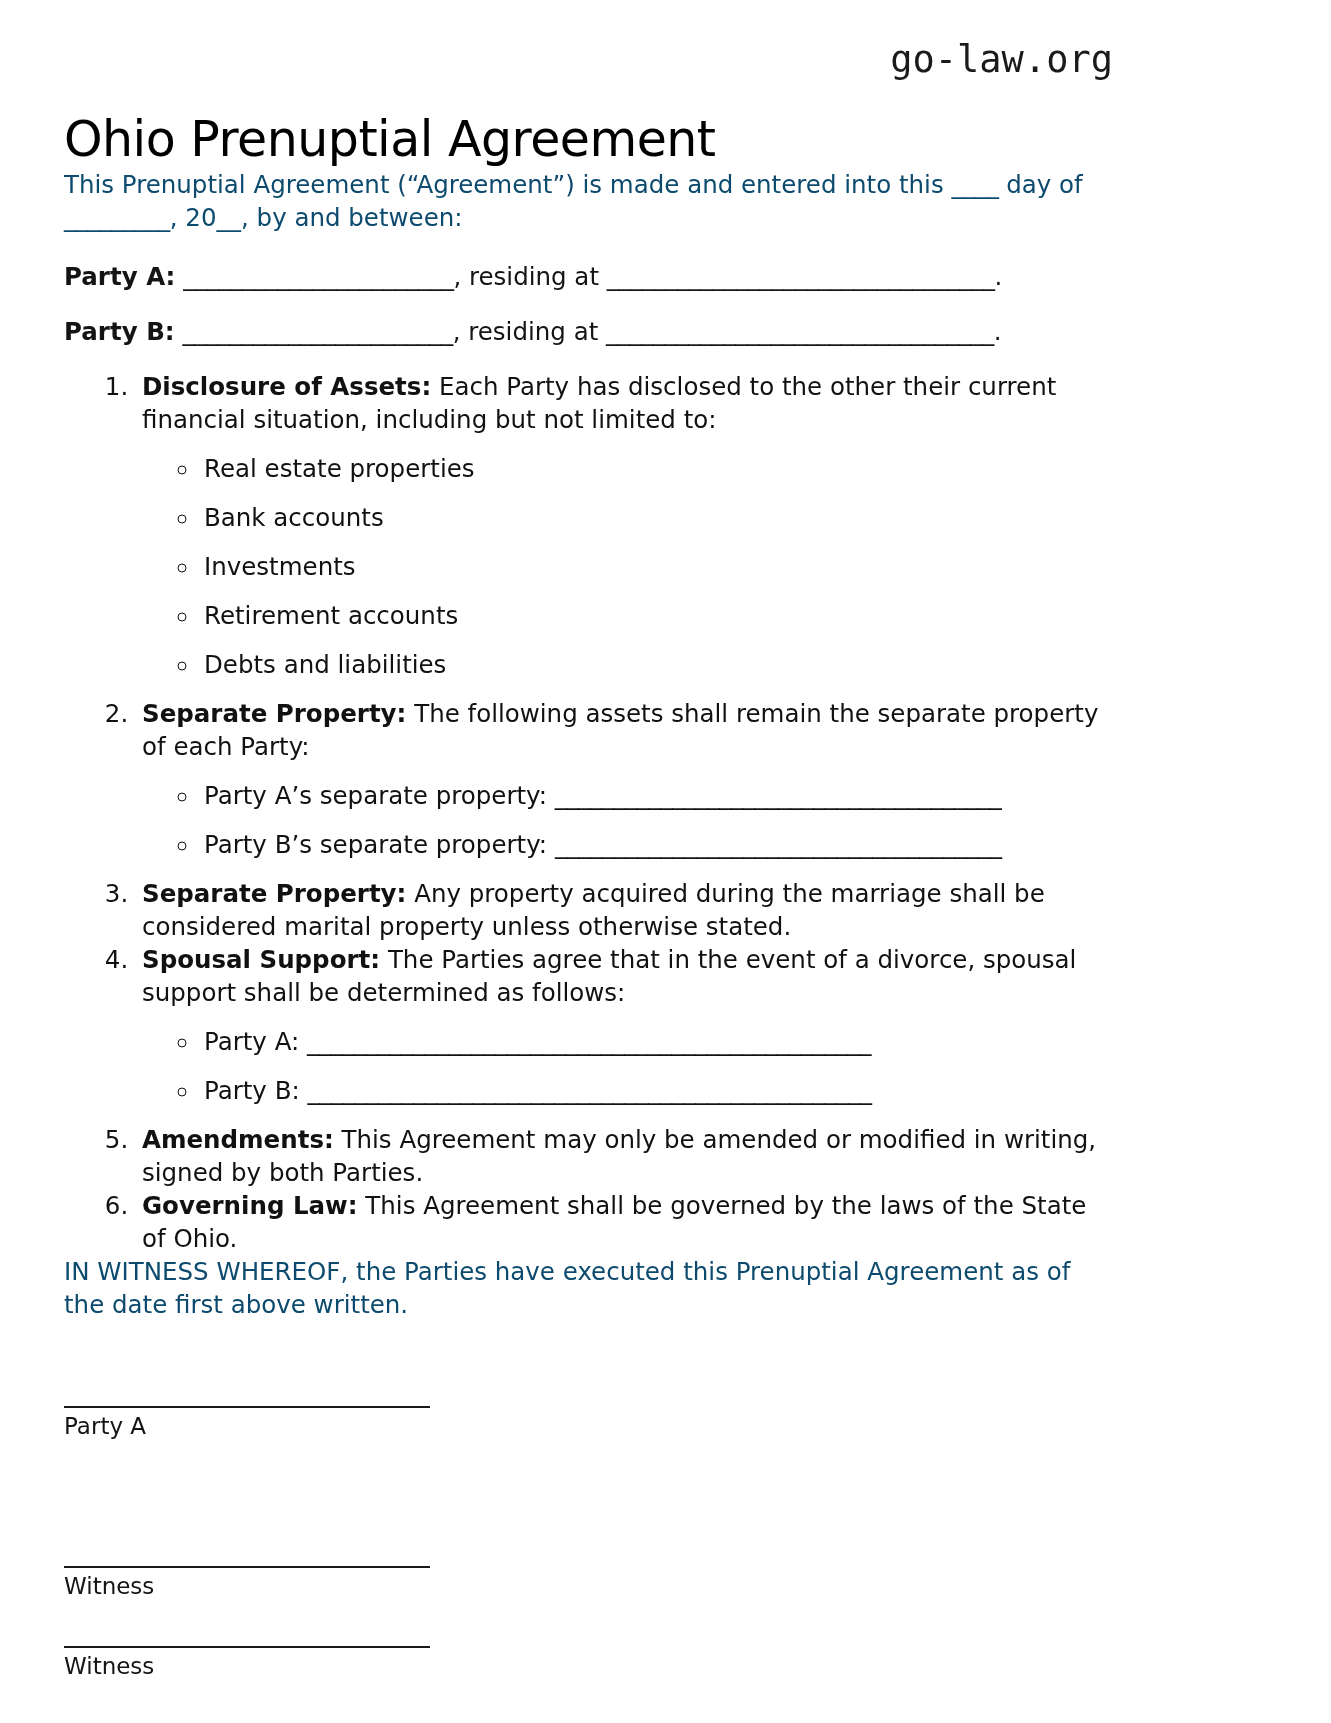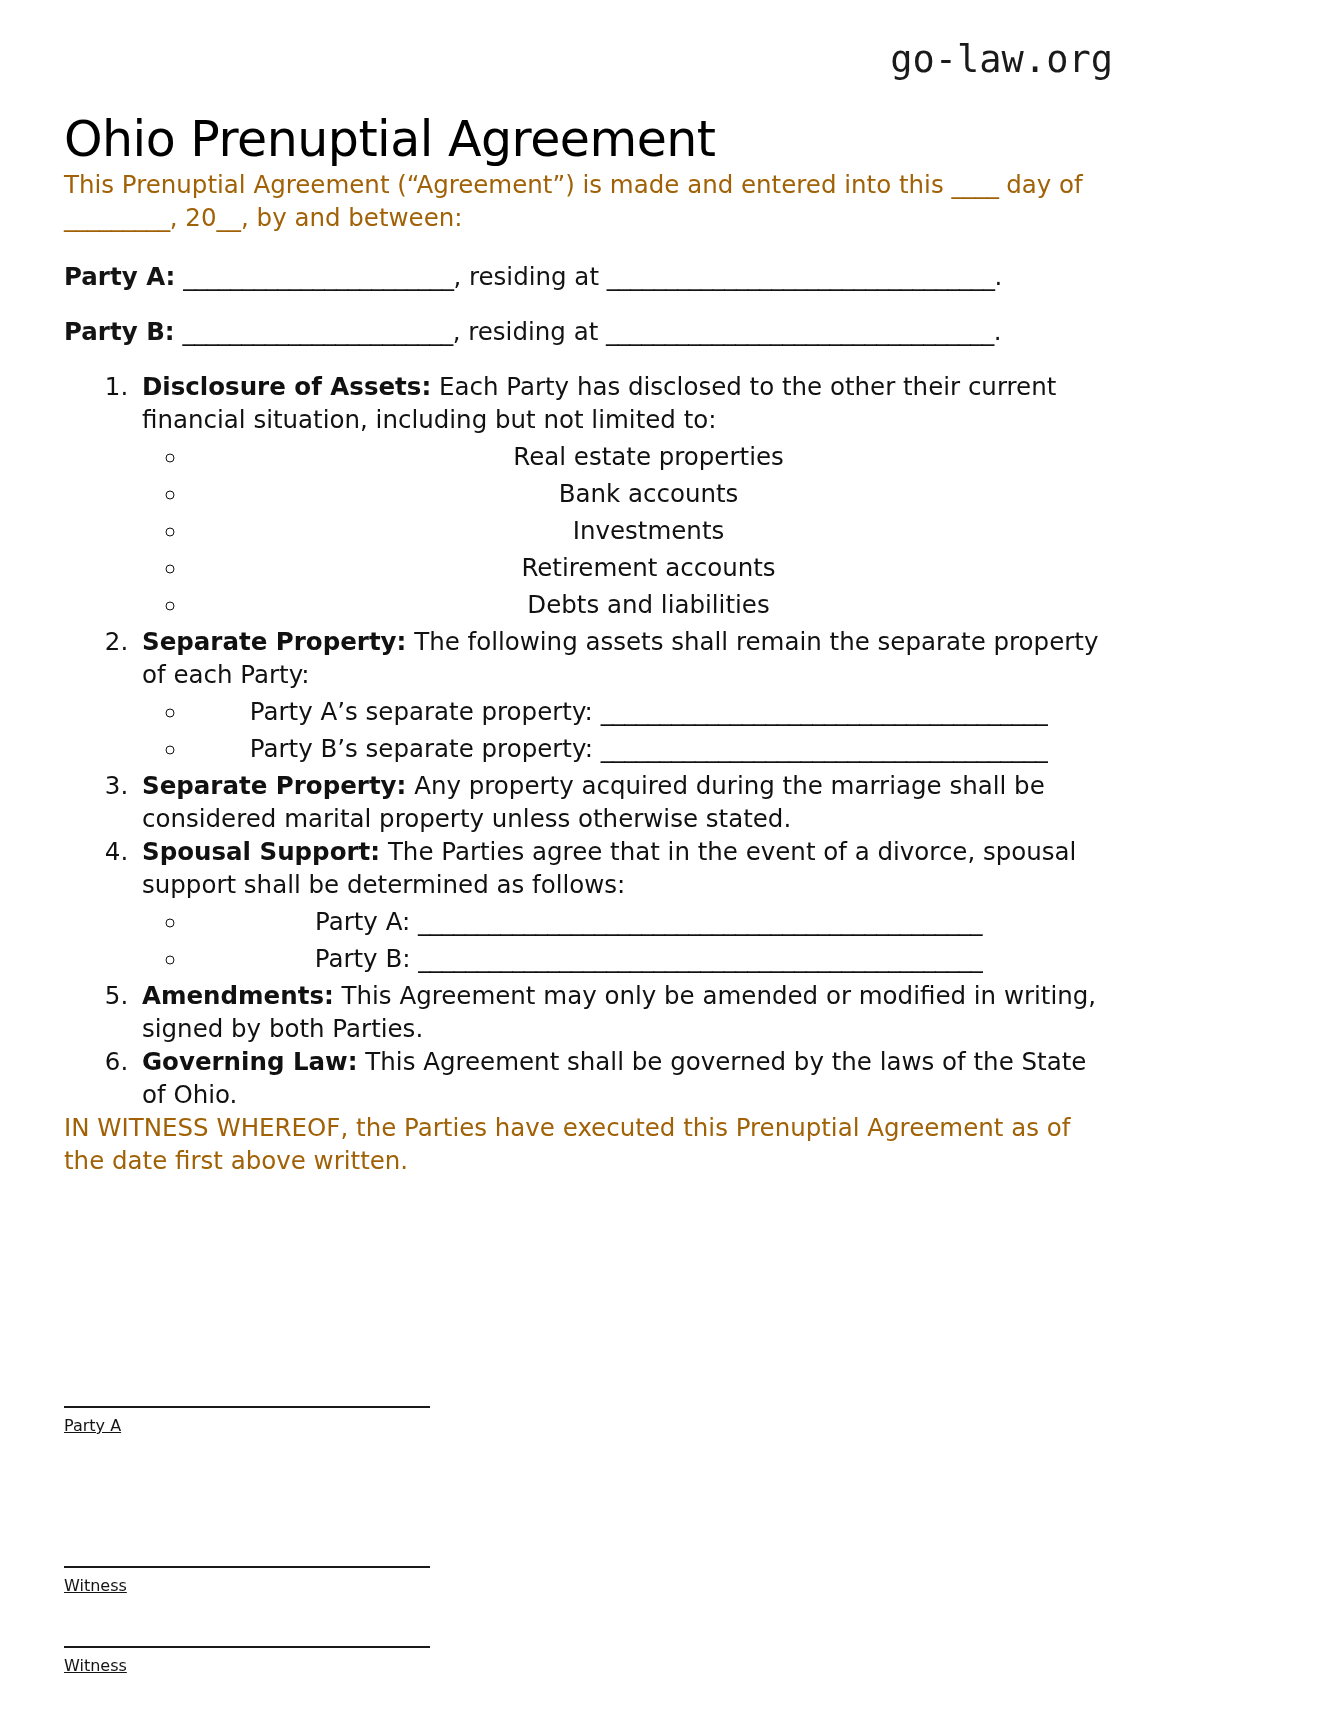--- a/index.html
+++ b/index.html
@@ -46,21 +46,21 @@
   .content {
     position: absolute;
     left: 64px;
     top: 168px;
     width: 1045px;
   }
   p.para {
     margin: 0 0 26px 0;
     font-size: 24.5px;
     line-height: 33px;
-    color: #a16207;
+    color: #0c4a6e;
   }
   p.party-line {
     margin: 0 0 22px 0;
     font-size: 24.5px;
     line-height: 33px;
     color: #141414;
   }
   .b { font-weight: bold; }
   .ul-fill {
     font-family: "DejaVu Sans", "Liberation Sans", sans-serif;
@@ -75,45 +75,43 @@
   ol.terms > li {
     margin: 0 0 0 0;
     padding-left: 6px;
   }
   ul.subs {
     list-style-type: circle;
     margin: 0 0 0 0;
     padding-left: 42px;
   }
   ul.subs > li {
-    margin: 4px;
+    margin: 16px;
     padding-left: 4px;
-    text-align: center;
   }
   .witness-para {
     margin: 34px 0 0 0;
     font-size: 24.5px;
     line-height: 33px;
   }
   .sig-block {
     position: absolute;
     left: 64px;
     width: 420px;
   }
   .sig-rule {
     border-top: 2px solid #1a1a1a;
     width: 366px;
     height: 0;
   }
   .sig-label {
-    font-size: 16px;
+    font-size: 23px;
     line-height: 30px;
     color: #141414;
     padding-top: 3px;
-    text-decoration: underline;
   }
 </style>
 </head>
 <body>
 
 <div class="page">
 
   <div class="brand">go-law.org</div>
 
   <h1 class="doc-title">Ohio Prenuptial Agreement</h1>

